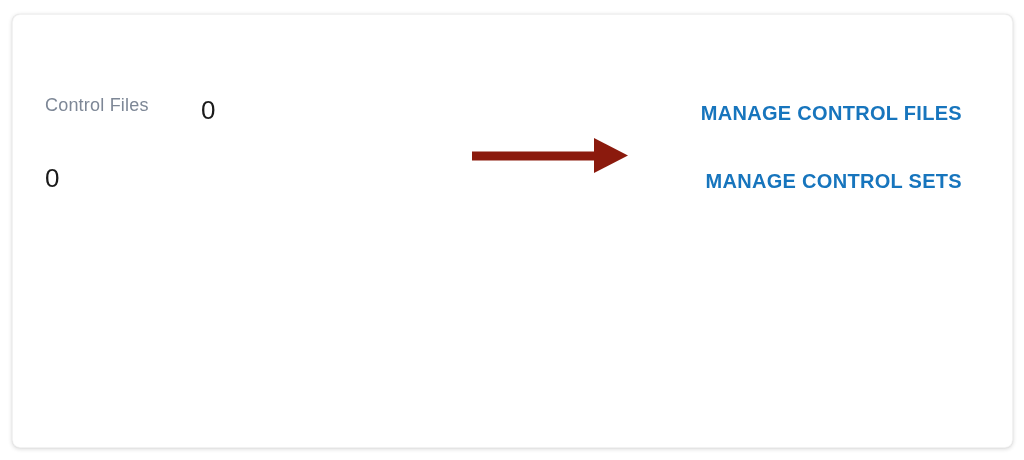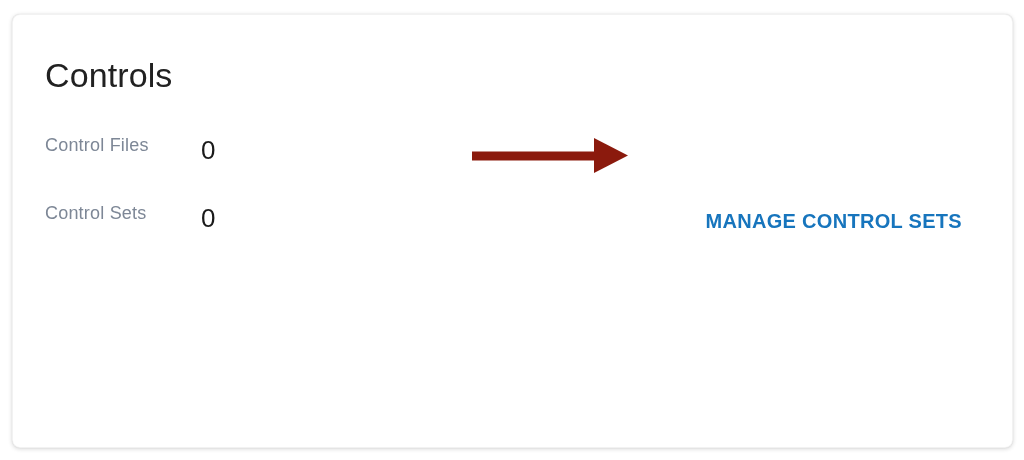--- a/index.html
+++ b/index.html
@@ -80,32 +80,31 @@
     pointer-events: none;
   }
 </style>
 </head>
 <body>
 
 <div class="stage">
 
   <div class="card">
 
-    <h1 class="card-title">Controls</h1>
 
     <div class="rows">
 
       <div class="stat-row">
         <span class="stat-label">Control Files</span>
         <span class="stat-value">0</span>
         <span class="spacer"></span>
+        <button class="manage-link">MANAGE CONTROL FILES</button>
       </div>
 
       <div class="stat-row">
-        <span class="stat-label">Control Sets</span>
         <span class="stat-value">0</span>
         <span class="spacer"></span>
         <button class="manage-link">MANAGE CONTROL SETS</button>
       </div>
 
     </div>
   </div>
 
   <svg class="annotation-arrow" viewBox="0 0 160 40" xmlns="http://www.w3.org/2000/svg" aria-hidden="true">
     <rect x="2" y="16.5" width="124" height="9" fill="#8b1a0d"></rect>

